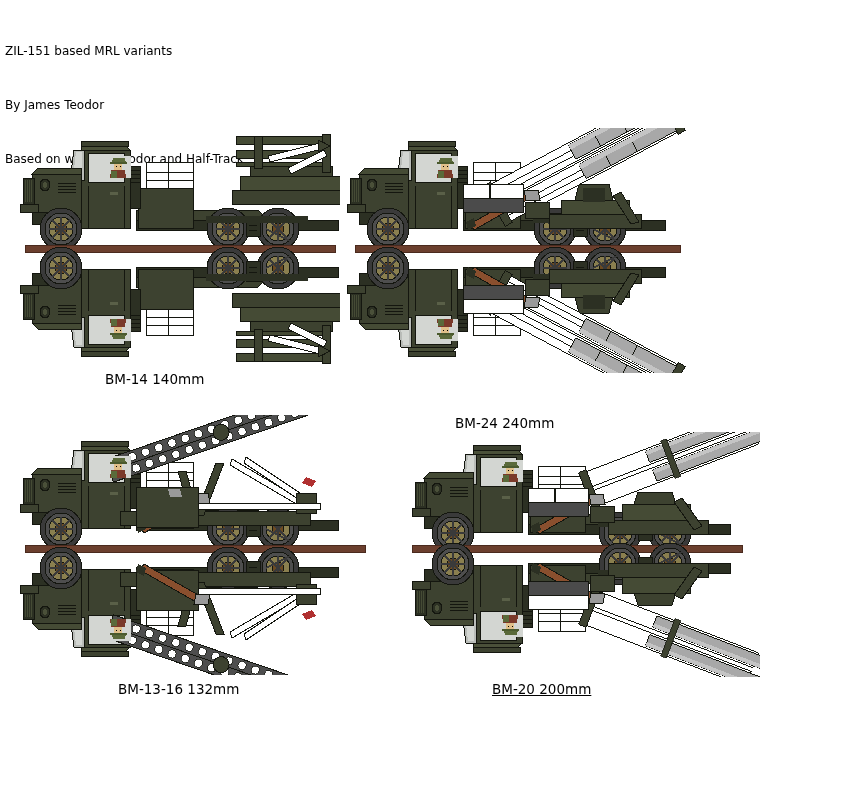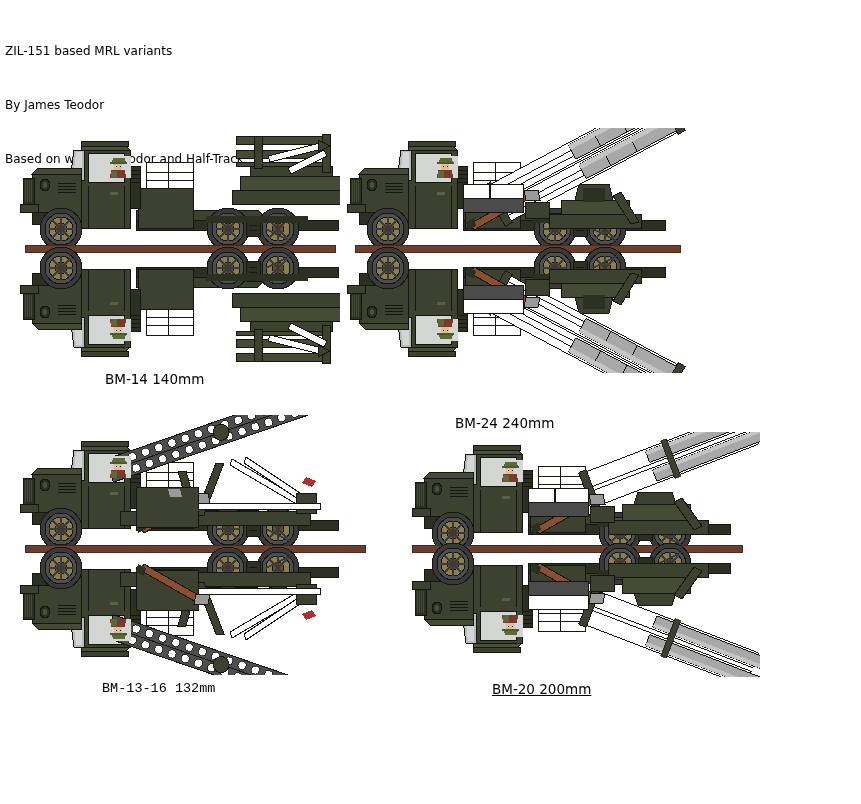--- a/index.html
+++ b/index.html
@@ -305,21 +305,21 @@
       <use href="#launcher-bm1316" x="110" y="0"></use>
       <rect x="126" y="72" width="62" height="40" fill="#3d4230" stroke="#14160f" stroke-width="1"></rect>
       <use href="#side-rod" x="130" y="78"></use>
     </g>
     <g transform="translate(0,267) scale(1,-1)">
       <use href="#crew" x="95" y="41"></use>
     </g>
   </svg>
   </div>
 </div>
-<div class="caption" style="left:102px;top:681px;font-family:Liberation Mono, monospace;">BM-13-16 132mm</div>
+<div class="caption" style="left:118px;top:681px;">BM-13-16 132mm</div>
 
 <div class="panel" id="panel-bm20" style="left:400px;top:432px;width:360px;height:245px;">
   <div class="svgwrap">
   <svg width="360" height="245" viewBox="0 0 360 245">
     <g>
       <use href="#zil-truck" x="10" y="0"></use>
       <use href="#launcher-bm20" x="198" y="4"></use>
       <use href="#crew" x="97" y="28"></use>
       <use href="#side-rod" x="135" y="62"></use>
       <rect x="128" y="56" width="60" height="14" fill="#ffffff" stroke="#14160f" stroke-width="1"></rect>

